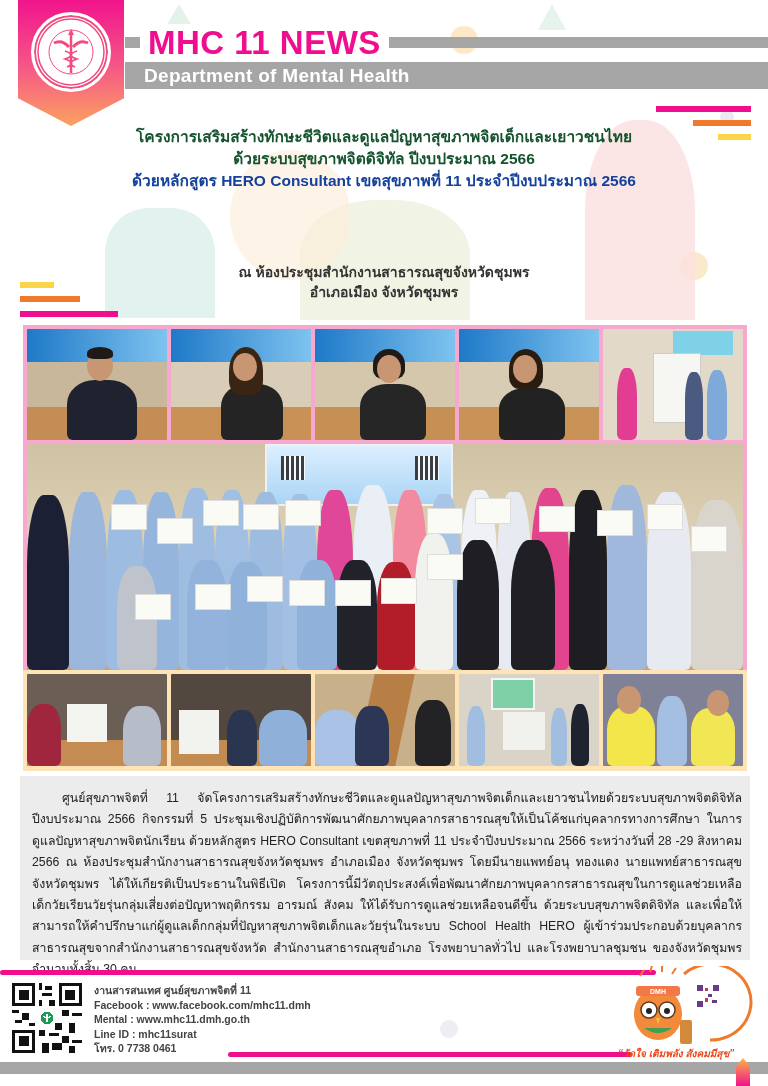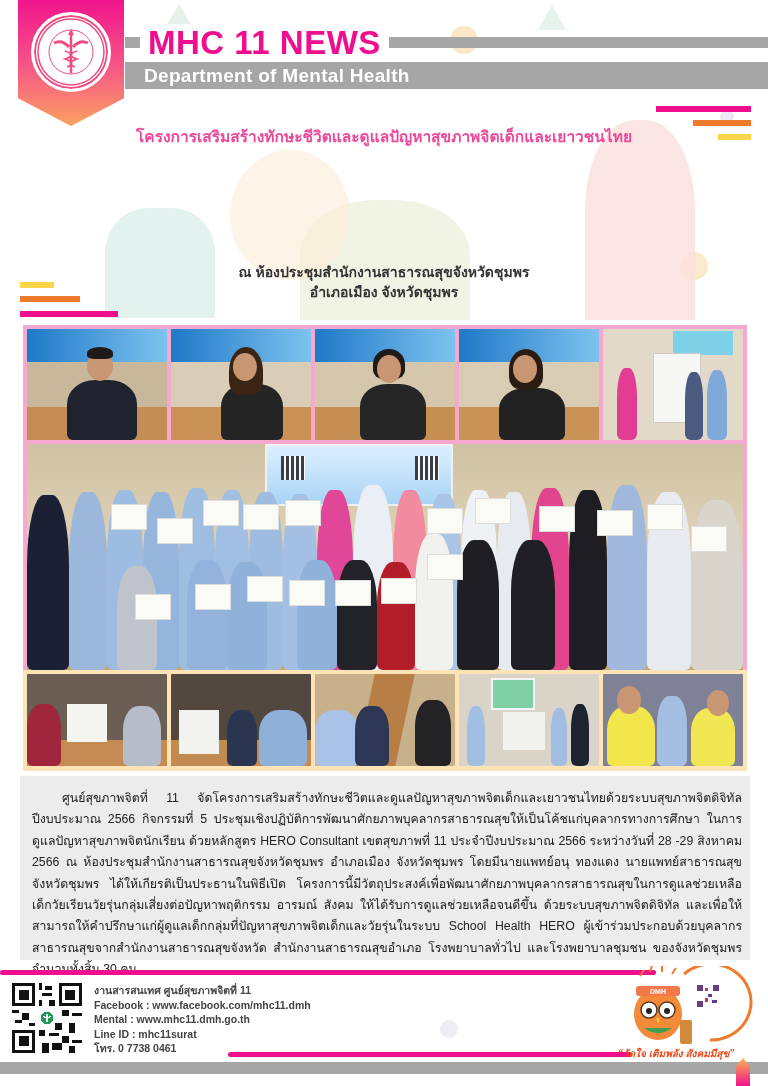--- a/index.html
+++ b/index.html
@@ -33,21 +33,21 @@
   }
 
   
   .stripe { position: absolute; height: 6px; }
 
   
   .headline {
     position: absolute; left: 70px; top: 126px; width: 628px; text-align: center;
     font-weight: 700; font-size: 15.5px; line-height: 22px;
   }
-  .headline .pink { color: #ec4899; }
+  .headline .pink { color: #14532d; }
   .headline .blue { color: #14419b; }
   .venue {
     position: absolute; left: 150px; top: 262px; width: 468px; text-align: center;
     font-weight: 700; font-size: 14px; line-height: 20px; color: #333333;
   }
 
   
   .collage {
     position: absolute; left: 23px; top: 325px; width: 724px; height: 446px;
     background: #f6a8cf; padding: 4px;
@@ -147,20 +147,22 @@
 
 <div class="stripe" style="left:656px;top:106px;width:95px;background:#ee0e8e;"></div>
 <div class="stripe" style="left:693px;top:120px;width:58px;background:#f07a2c;"></div>
 <div class="stripe" style="left:718px;top:134px;width:33px;background:#fbd44a;"></div>
 <div class="stripe" style="left:20px;top:282px;width:34px;background:#fbd44a;"></div>
 <div class="stripe" style="left:20px;top:296px;width:60px;background:#f07a2c;"></div>
 <div class="stripe" style="left:20px;top:311px;width:98px;background:#ee0e8e;"></div>
 
 <div class="headline">
   <div class="pink">โครงการเสริมสร้างทักษะชีวิตและดูแลปัญหาสุขภาพจิตเด็กและเยาวชนไทย</div>
+  <div class="pink">ด้วยระบบสุขภาพจิตดิจิทัล ปีงบประมาณ 2566</div>
+  <div class="blue">ด้วยหลักสูตร HERO Consultant เขตสุขภาพที่ 11 ประจำปีงบประมาณ 2566</div>
 </div>
 <div class="venue">
   <div>ณ ห้องประชุมสำนักงานสาธารณสุขจังหวัดชุมพร</div>
   <div>อำเภอเมือง จังหวัดชุมพร</div>
 </div>
 
 <div class="collage"></div>
 <div class="bgdeco" style="left:23px;top:670px;width:724px;height:101px;background:#fde3b6;"></div>
 
 <div class="row1">

